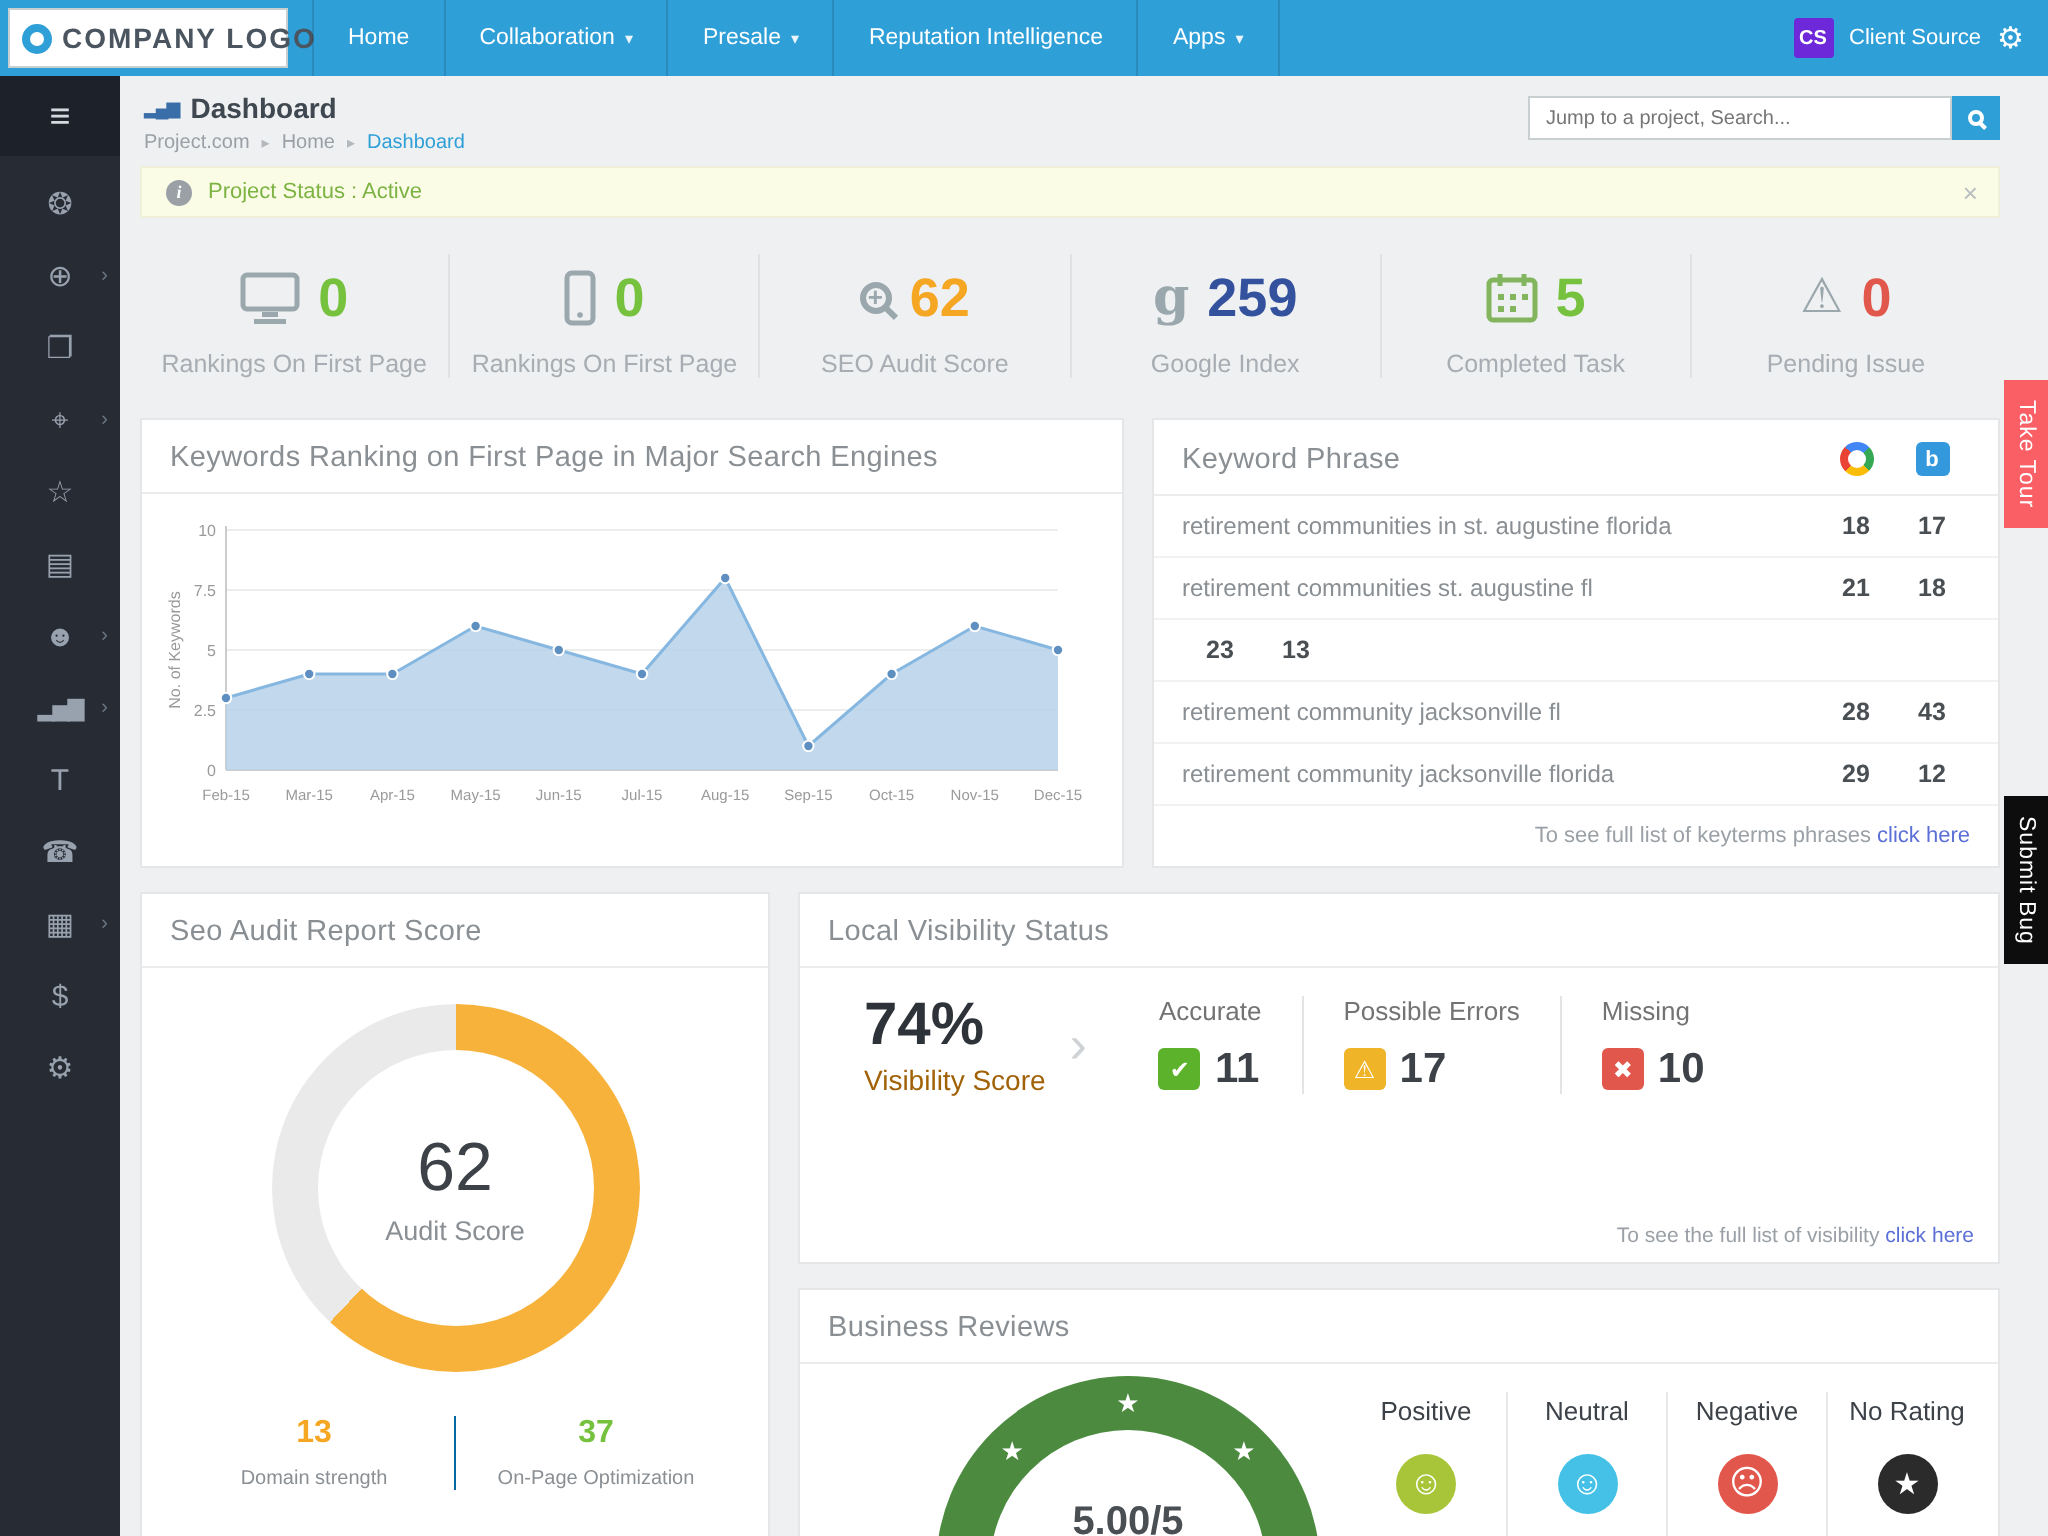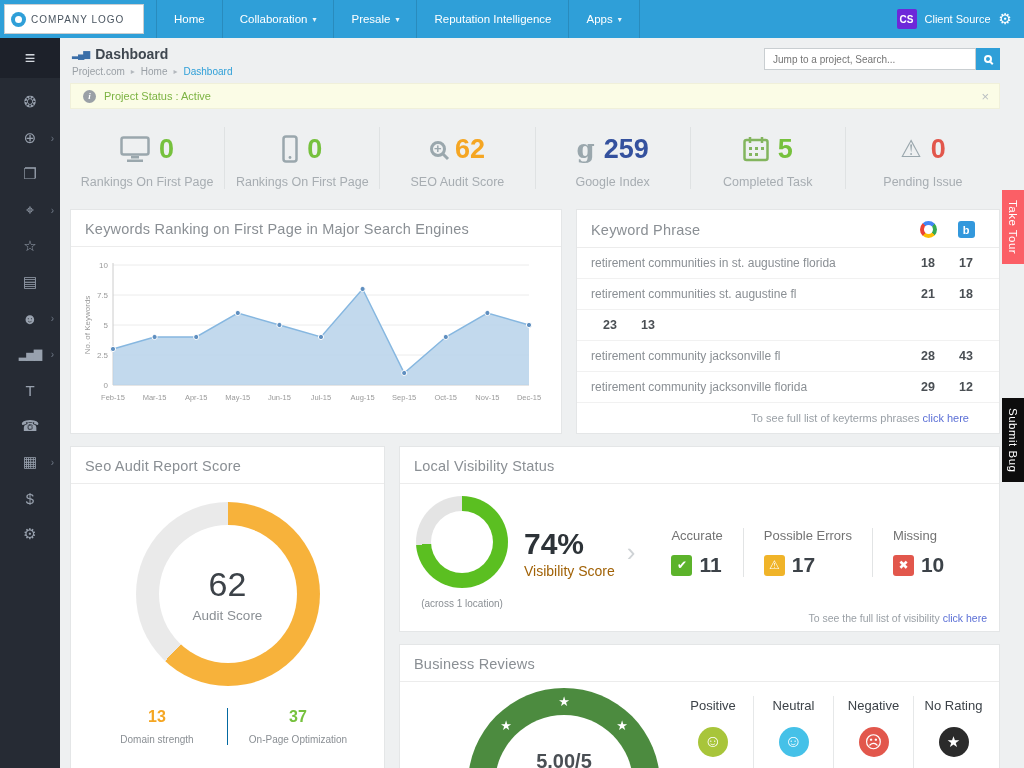--- a/index.html
+++ b/index.html
@@ -5,21 +5,21 @@
   * { margin:0; padding:0; box-sizing:border-box; }
   html,body { width:1024px; height:768px; overflow:hidden; background:#eef0f1;
     font-family:"Liberation Sans","DejaVu Sans",sans-serif; }
   body { position:relative; }
 
   
   .topnav { position:absolute; top:0; left:0; width:1024px; height:38px; background:#2f9fd8; display:flex; align-items:stretch; z-index:40; }
   .logo-box { margin:4px 0 4px 4px; width:140px; background:#fff; border:1px solid #c9ced1; display:flex; align-items:center; padding:0 6px; gap:5px; }
   .logo-dot { width:15px; height:15px; border-radius:50%; background:#2f9fd8; position:relative; flex:none; }
   .logo-dot::after { content:""; position:absolute; left:4px; top:4px; width:7px; height:7px; border-radius:50%; background:#fff; }
-  .logo-text { font-size:10px; font-weight:normal; letter-spacing:1px; color:#4a5560; white-space:nowrap; }
+  .logo-text { font-size:14px; font-weight:bold; letter-spacing:1px; color:#4a5560; white-space:nowrap; }
   .nav-items { display:flex; margin-left:12px; }
   .nav-item { display:flex; align-items:center; gap:5px; padding:0 17px; color:#fff; font-size:11.5px; border-left:1px solid rgba(0,0,0,.12); cursor:pointer; }
   .nav-item:last-child { border-right:1px solid rgba(0,0,0,.12); }
   .nav-caret { font-size:8px; opacity:.9; }
   .nav-right { margin-left:auto; display:flex; align-items:center; gap:8px; padding-right:12px; }
   .cs-badge { width:20px; height:20px; background:#6d28d9; color:#fff; font-size:10px; font-weight:bold; display:flex; align-items:center; justify-content:center; border-radius:2px; }
   .client-label { color:#fff; font-size:11px; }
   .nav-gear { color:#fff; font-size:15px; cursor:pointer; }
 
   
@@ -76,21 +76,21 @@
 
   .kw-card { flex:1; display:flex; flex-direction:column; }
   .eng-cols { margin-left:auto; display:flex; }
   .eng-col { width:38px; display:flex; justify-content:center; }
   .gicon { width:17px; height:17px; border-radius:50%; background:conic-gradient(from -45deg,#4285f4 0 90deg,#34a853 90deg 180deg,#fbbc05 180deg 270deg,#ea4335 270deg 360deg); position:relative; }
   .gicon::after { content:""; position:absolute; inset:4px; background:#fff; border-radius:50%; }
   .bicon { width:17px; height:17px; border-radius:3px; background:#3398dc; color:#fff; font-size:11px; font-weight:bold; display:flex; align-items:center; justify-content:center; }
   .kw-row { display:flex; align-items:center; padding:8px 14px; border-bottom:1px solid #f1f1f1; }
   .kw-phrase { flex:1; font-size:12px; color:#8a8f94; }
   .kw-val { width:38px; text-align:center; font-size:12.5px; font-weight:bold; color:#4a4f54; }
-  .kw-footer { margin-top:auto; padding:9px 30px; text-align:right; font-size:11px; color:#9aa0a6; }
+  .kw-footer { margin-top:auto; padding:9px 14px; text-align:right; font-size:11px; color:#9aa0a6; }
   .link { color:#5b6fd6; cursor:pointer; }
 
   .audit-card { width:315px; height:340px; }
   .audit-body { padding:18px 16px 0; }
   .donut { border-radius:50%; position:relative; margin:0 auto; }
   .donut-hole { position:absolute; background:#fff; border-radius:50%; display:flex; flex-direction:column; align-items:center; justify-content:center; }
   .audit-donut { width:184px; height:184px; }
   .audit-donut .donut-hole { inset:23px; }
   .audit-score { font-size:34px; color:#3c4248; font-weight:normal; }
   .audit-score-label { font-size:13.5px; color:#8a8f94; margin-top:4px; }
@@ -427,26 +427,20 @@
         </div>
       </div>
     </div>
 
     <div class="right-col">
       <div class="card vis-card">
         <div class="card-h">
             <span class="card-title">Local Visibility Status</span>
           </div>
         <div class="vis-body">
-          <div class="vis-left">
-            <div class="donut vis-donut" style="background: conic-gradient(rgb(91, 191, 33) 266.4deg, rgb(228, 228, 228) 0deg);">
-                <div class="donut-hole"></div>
-              </div>
-            <div class="vis-note">(across 1 location)</div>
-          </div>
           <div class="vis-score">
             <div class="vis-pct">74%</div>
             <div class="vis-score-label">Visibility Score</div>
           </div>
           <div class="vis-arrow">›</div>
           <div class="vis-stats">
             <div class="vis-stat">
               <div class="vis-stat-label">Accurate</div>
               <div class="vis-stat-row">
                 <span class="vis-badge badge-green">✔</span>

